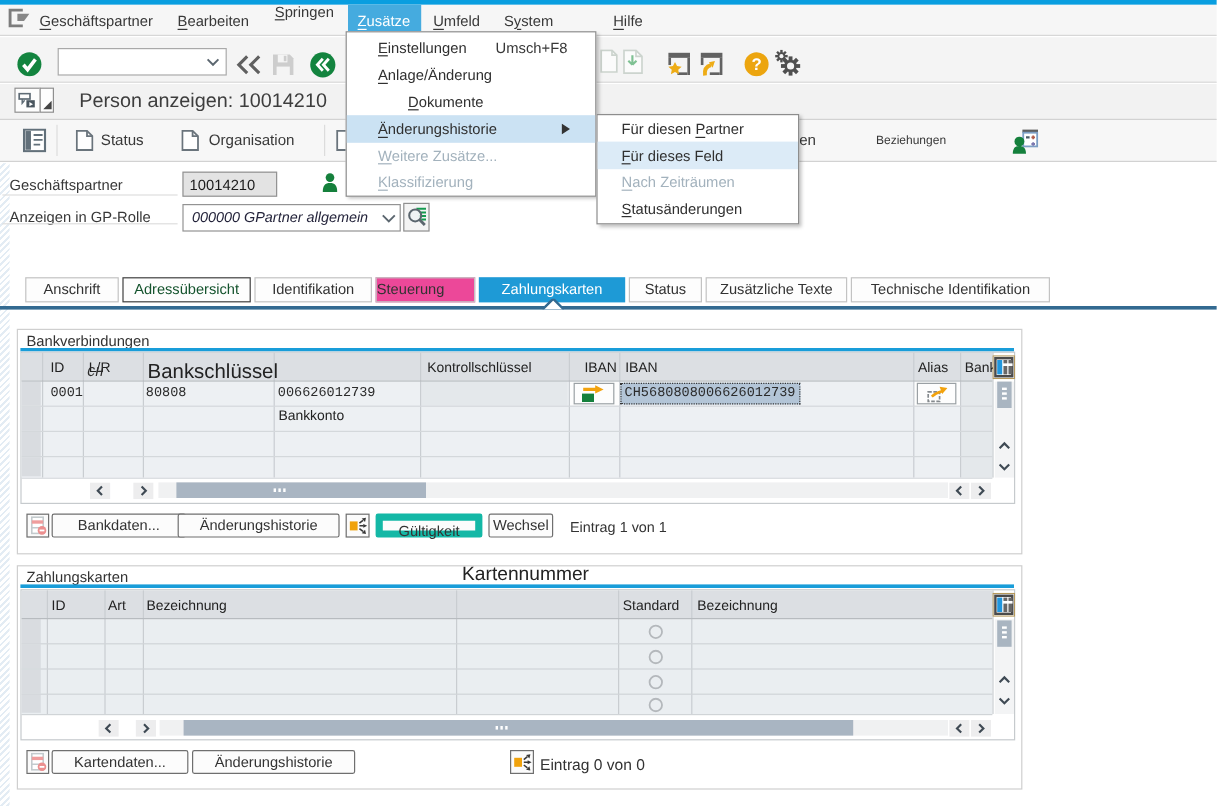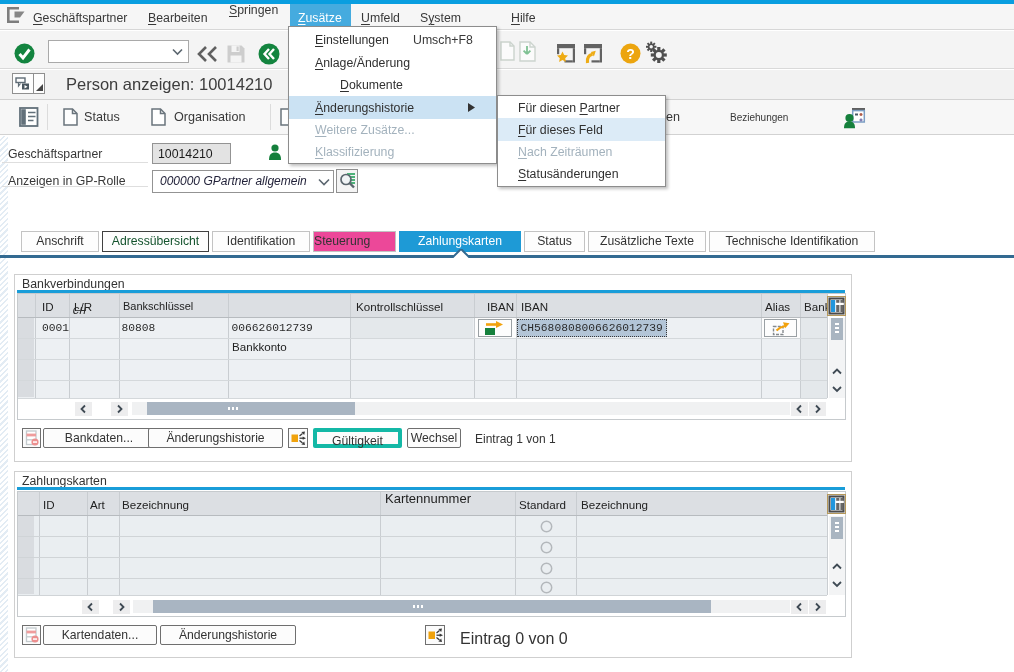--- a/index.html
+++ b/index.html
@@ -221,21 +221,21 @@
     <div class="ab" style="left:761px;top:294px;width:1px;height:104px;background:#c9cdd1;"></div>
     <div class="ab" style="left:800px;top:294px;width:1px;height:104px;background:#c9cdd1;"></div>
     <div class="ab" style="left:827px;top:294px;width:1px;height:104px;background:#c9cdd1;"></div>
     <div class="ab" style="left:18px;top:317px;width:809px;height:1px;background:#b7bbbf;"></div>
     <div class="ab" style="left:18px;top:338px;width:809px;height:1px;background:#d4d8db;"></div>
     <div class="ab" style="left:18px;top:359px;width:809px;height:1px;background:#d4d8db;"></div>
     <div class="ab" style="left:18px;top:380px;width:809px;height:1px;background:#d4d8db;"></div>
     <div class="ab" style="left:18px;top:398px;width:809px;height:1px;background:#d4d8db;"></div>
     <div class="ab" style="left:42px;top:300px;font-size:11.6px;color:#222;white-space:nowrap;">ID</div>
     <div class="ab" style="left:74px;top:300px;font-size:11.6px;color:#222;white-space:nowrap;">L/R</div>
-    <div class="ab" style="left:123px;top:300px;font-size:11px;color:#222;white-space:nowrap;">Bankschlüssel</div>
+    <div class="ab" style="left:123px;top:300px;font-size:17px;color:#222;white-space:nowrap;">Bankschlüssel</div>
     <div class="ab" style="left:232px;top:300px;font-size:11.6px;color:#222;white-space:nowrap;margin-top:40px;">Bankkonto</div>
     <div class="ab" style="left:356px;top:300px;font-size:11.6px;color:#222;white-space:nowrap;">Kontrollschlüssel</div>
     <div class="ab" style="left:487px;top:300px;font-size:11.6px;color:#222;white-space:nowrap;">IBAN</div>
     <div class="ab" style="left:521px;top:300px;font-size:11.6px;color:#222;white-space:nowrap;">IBAN</div>
     <div class="ab" style="left:765px;top:300px;font-size:11.6px;color:#222;white-space:nowrap;">Alias</div>
     <div class="ab" style="left:804px;top:300px;font-size:11.6px;color:#222;white-space:nowrap;">Bank</div>
     <div class="ab mono" style="left:42px;top:323px;">0001</div>
     <div class="ab mono" style="left:72.5px;top:306px;font-style:italic;">CH</div>
     <div class="ab mono" style="left:121.5px;top:323px;">80808</div>
     <div class="ab mono" style="left:231.5px;top:323px;">006626012739</div>
@@ -306,21 +306,21 @@
     <div class="ab" style="left:288px;top:428px;width:20px;height:20px;background:#fbfbfb;border:1px solid #6f6f6f;"></div>
     <svg class="ab" style="left:291px;top:430px;" width="16" height="16" viewBox="0 0 16 16">
    <rect x="0.5" y="4.5" width="6.5" height="7.5" fill="#f0a20c"></rect>
    <path d="M8.5 6 L11.5 3.6" stroke="#383838" stroke-width="1.3" fill="none"></path>
    <path d="M14 1.5 l-3.6 .6 L13.2 5 z" fill="#383838"></path>
    <path d="M8.5 8.2 h3.5" stroke="#383838" stroke-width="1.3" fill="none"></path>
    <path d="M15 8.2 l-3.3-1.6 v3.2 z" fill="#383838"></path>
    <path d="M8.5 10.5 L11.5 12.9" stroke="#383838" stroke-width="1.3" fill="none"></path>
    <path d="M14 15 l-3.6-.6 L13.2 11.5 z" fill="#383838"></path>
 </svg>
-    <div class="ab" style="left:313px;top:428px;width:89px;height:20px;background:#fcfcfc;border:4px solid #14b8a6;border-radius:2px;font-size:12.2px;line-height:18px;text-align:center;color:#333;white-space:nowrap;">Gültigkeit</div>
+    <div class="ab" style="left:313px;top:428px;width:89px;height:20px;background:#fcfcfc;border:6px solid #14b8a6;border-radius:2px;font-size:12.2px;line-height:18px;text-align:center;color:#333;white-space:nowrap;">Gültigkeit</div>
     <div class="ab" style="left:407px;top:428px;width:54px;height:20px;background:#fcfcfc;border:1px solid #6f6f6f;border-radius:2px;font-size:12.2px;line-height:18px;text-align:center;color:#333;white-space:nowrap;">Wechsel</div>
     <div class="ab" style="left:475px;top:432px;font-size:12px;color:#333;">Eintrag 1 von 1</div>
     <div class="ab" style="left:14px;top:471px;width:838px;height:187px;border:1px solid #cfcfcf;background:#fff;"></div>
     <div class="ab" style="left:22px;top:474px;font-size:12.3px;color:#333;">Zahlungskarten</div>
     <div class="ab" style="left:17px;top:487px;width:828px;height:2.5px;background:#199dd9;"></div>
     <div class="ab" style="left:17px;top:491px;width:829px;height:126px;border:1px solid #c6cacd;background:#fff;"></div>
     <div class="ab" style="left:18px;top:492px;width:809px;height:23px;background:#dcdfe3;"></div>
     <div class="ab" style="left:18px;top:515px;width:809px;height:80px;background:#eaeef1;"></div>
     <div class="ab" style="left:18px;top:516px;width:16px;height:20px;background:#d9dce0;"></div>
     <div class="ab" style="left:18px;top:537px;width:16px;height:20px;background:#d9dce0;"></div>
@@ -334,21 +334,21 @@
     <div class="ab" style="left:576px;top:492px;width:1px;height:103px;background:#c9cdd1;"></div>
     <div class="ab" style="left:827px;top:492px;width:1px;height:103px;background:#c9cdd1;"></div>
     <div class="ab" style="left:18px;top:515px;width:809px;height:1px;background:#b7bbbf;"></div>
     <div class="ab" style="left:18px;top:536px;width:809px;height:1px;background:#d0d4d7;"></div>
     <div class="ab" style="left:18px;top:557px;width:809px;height:1px;background:#d0d4d7;"></div>
     <div class="ab" style="left:18px;top:578px;width:809px;height:1px;background:#d0d4d7;"></div>
     <div class="ab" style="left:18px;top:595px;width:809px;height:1px;background:#d0d4d7;"></div>
     <div class="ab" style="left:43px;top:498px;font-size:11.6px;color:#222;white-space:nowrap;">ID</div>
     <div class="ab" style="left:90px;top:498px;font-size:11.6px;color:#222;white-space:nowrap;">Art</div>
     <div class="ab" style="left:122px;top:498px;font-size:11.6px;color:#222;white-space:nowrap;">Bezeichnung</div>
-    <div class="ab" style="left:385px;top:491px;font-size:13px;color:#222;white-space:nowrap;">Kartennummer</div>
+    <div class="ab" style="left:385px;top:470px;font-size:16px;color:#222;white-space:nowrap;">Kartennummer</div>
     <div class="ab" style="left:519px;top:498px;font-size:11.6px;color:#222;white-space:nowrap;">Standard</div>
     <div class="ab" style="left:581px;top:498px;font-size:11.6px;color:#222;white-space:nowrap;">Bezeichnung</div>
     <svg class="ab" style="left:540px;top:520px;" width="13" height="13" viewBox="0 0 13 13">
       <circle cx="6.5" cy="6.5" r="5.2" fill="none" stroke="#b4b8bc" stroke-width="1.5"></circle>
     </svg>
     <svg class="ab" style="left:540px;top:541px;" width="13" height="13" viewBox="0 0 13 13">
       <circle cx="6.5" cy="6.5" r="5.2" fill="none" stroke="#b4b8bc" stroke-width="1.5"></circle>
     </svg>
     <svg class="ab" style="left:540px;top:562px;" width="13" height="13" viewBox="0 0 13 13">
       <circle cx="6.5" cy="6.5" r="5.2" fill="none" stroke="#b4b8bc" stroke-width="1.5"></circle>
@@ -409,21 +409,21 @@
     <div class="ab" style="left:425px;top:625px;width:20px;height:20px;background:#fbfbfb;border:1px solid #6f6f6f;"></div>
     <svg class="ab" style="left:428px;top:627px;" width="16" height="16" viewBox="0 0 16 16">
    <rect x="0.5" y="4.5" width="6.5" height="7.5" fill="#f0a20c"></rect>
    <path d="M8.5 6 L11.5 3.6" stroke="#383838" stroke-width="1.3" fill="none"></path>
    <path d="M14 1.5 l-3.6 .6 L13.2 5 z" fill="#383838"></path>
    <path d="M8.5 8.2 h3.5" stroke="#383838" stroke-width="1.3" fill="none"></path>
    <path d="M15 8.2 l-3.3-1.6 v3.2 z" fill="#383838"></path>
    <path d="M8.5 10.5 L11.5 12.9" stroke="#383838" stroke-width="1.3" fill="none"></path>
    <path d="M14 15 l-3.6-.6 L13.2 11.5 z" fill="#383838"></path>
 </svg>
-    <div class="ab" style="left:460px;top:630px;font-size:16px;color:#333;">Eintrag 0 von 0</div>
+    <div class="ab" style="left:450px;top:630px;font-size:13px;color:#333;">Eintrag 0 von 0</div>
   </div>
 
 <div id="menus">
     <div class="ab" style="left:288px;top:26px;width:209px;height:138px;background:#fff;border:1px solid #8d8d8d;box-shadow:2px 2px 3px rgba(0,0,0,0.25);"></div>
     <div class="ab" style="left:289px;top:96px;width:207px;height:23px;background:#cbe2f3;"></div>
     <div class="ab txt13" style="left:315px;top:34px;color:#303030;"><u>E</u>instellungen</div>
     <div class="ab txt13" style="left:315px;top:56.5px;color:#303030;"><u>A</u>nlage/Änderung</div>
     <div class="ab txt13" style="left:315px;top:79px;color:#303030;margin-left:25px;"><u>D</u>okumente</div>
     <div class="ab txt13" style="left:315px;top:101.5px;color:#303030;"><u>Ä</u>nderungshistorie</div>
     <div class="ab txt13" style="left:315px;top:124px;color:#a3b2bd;"><u>W</u>eitere Zusätze...</div>

